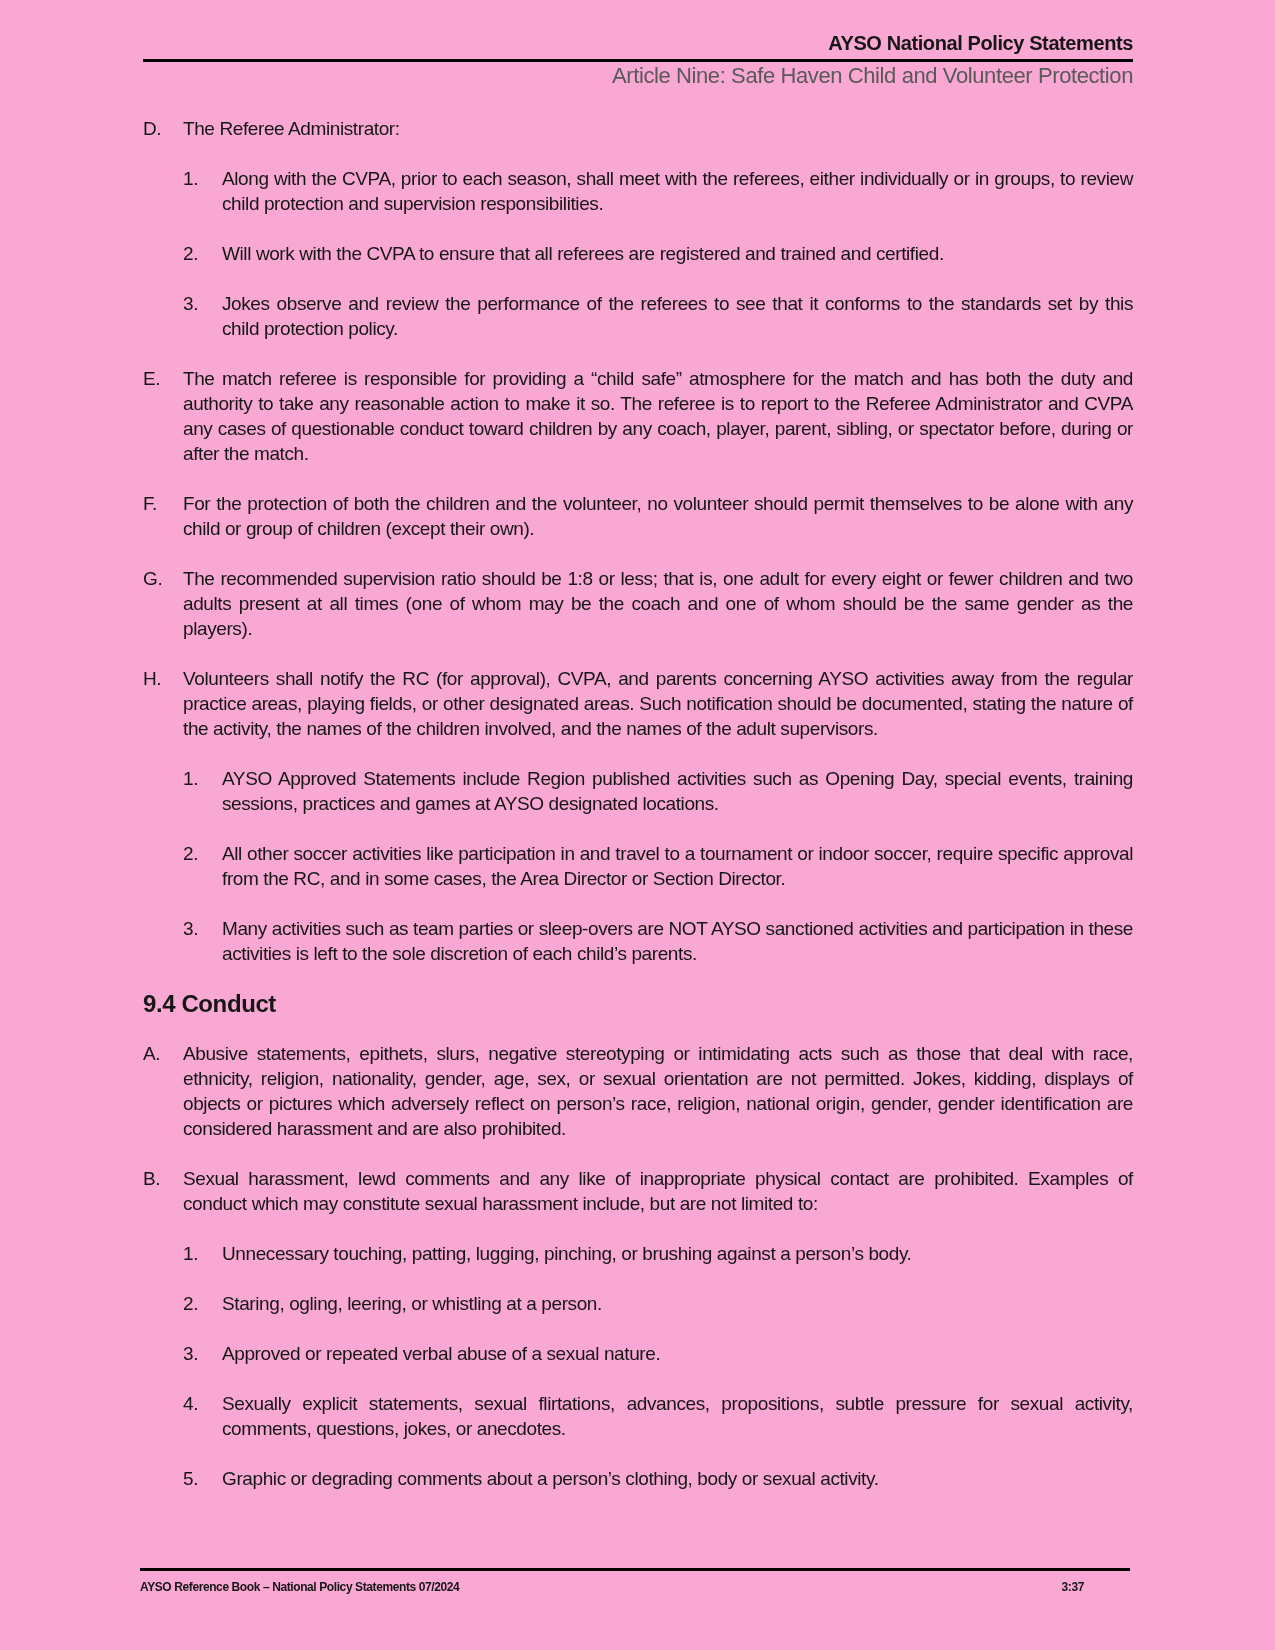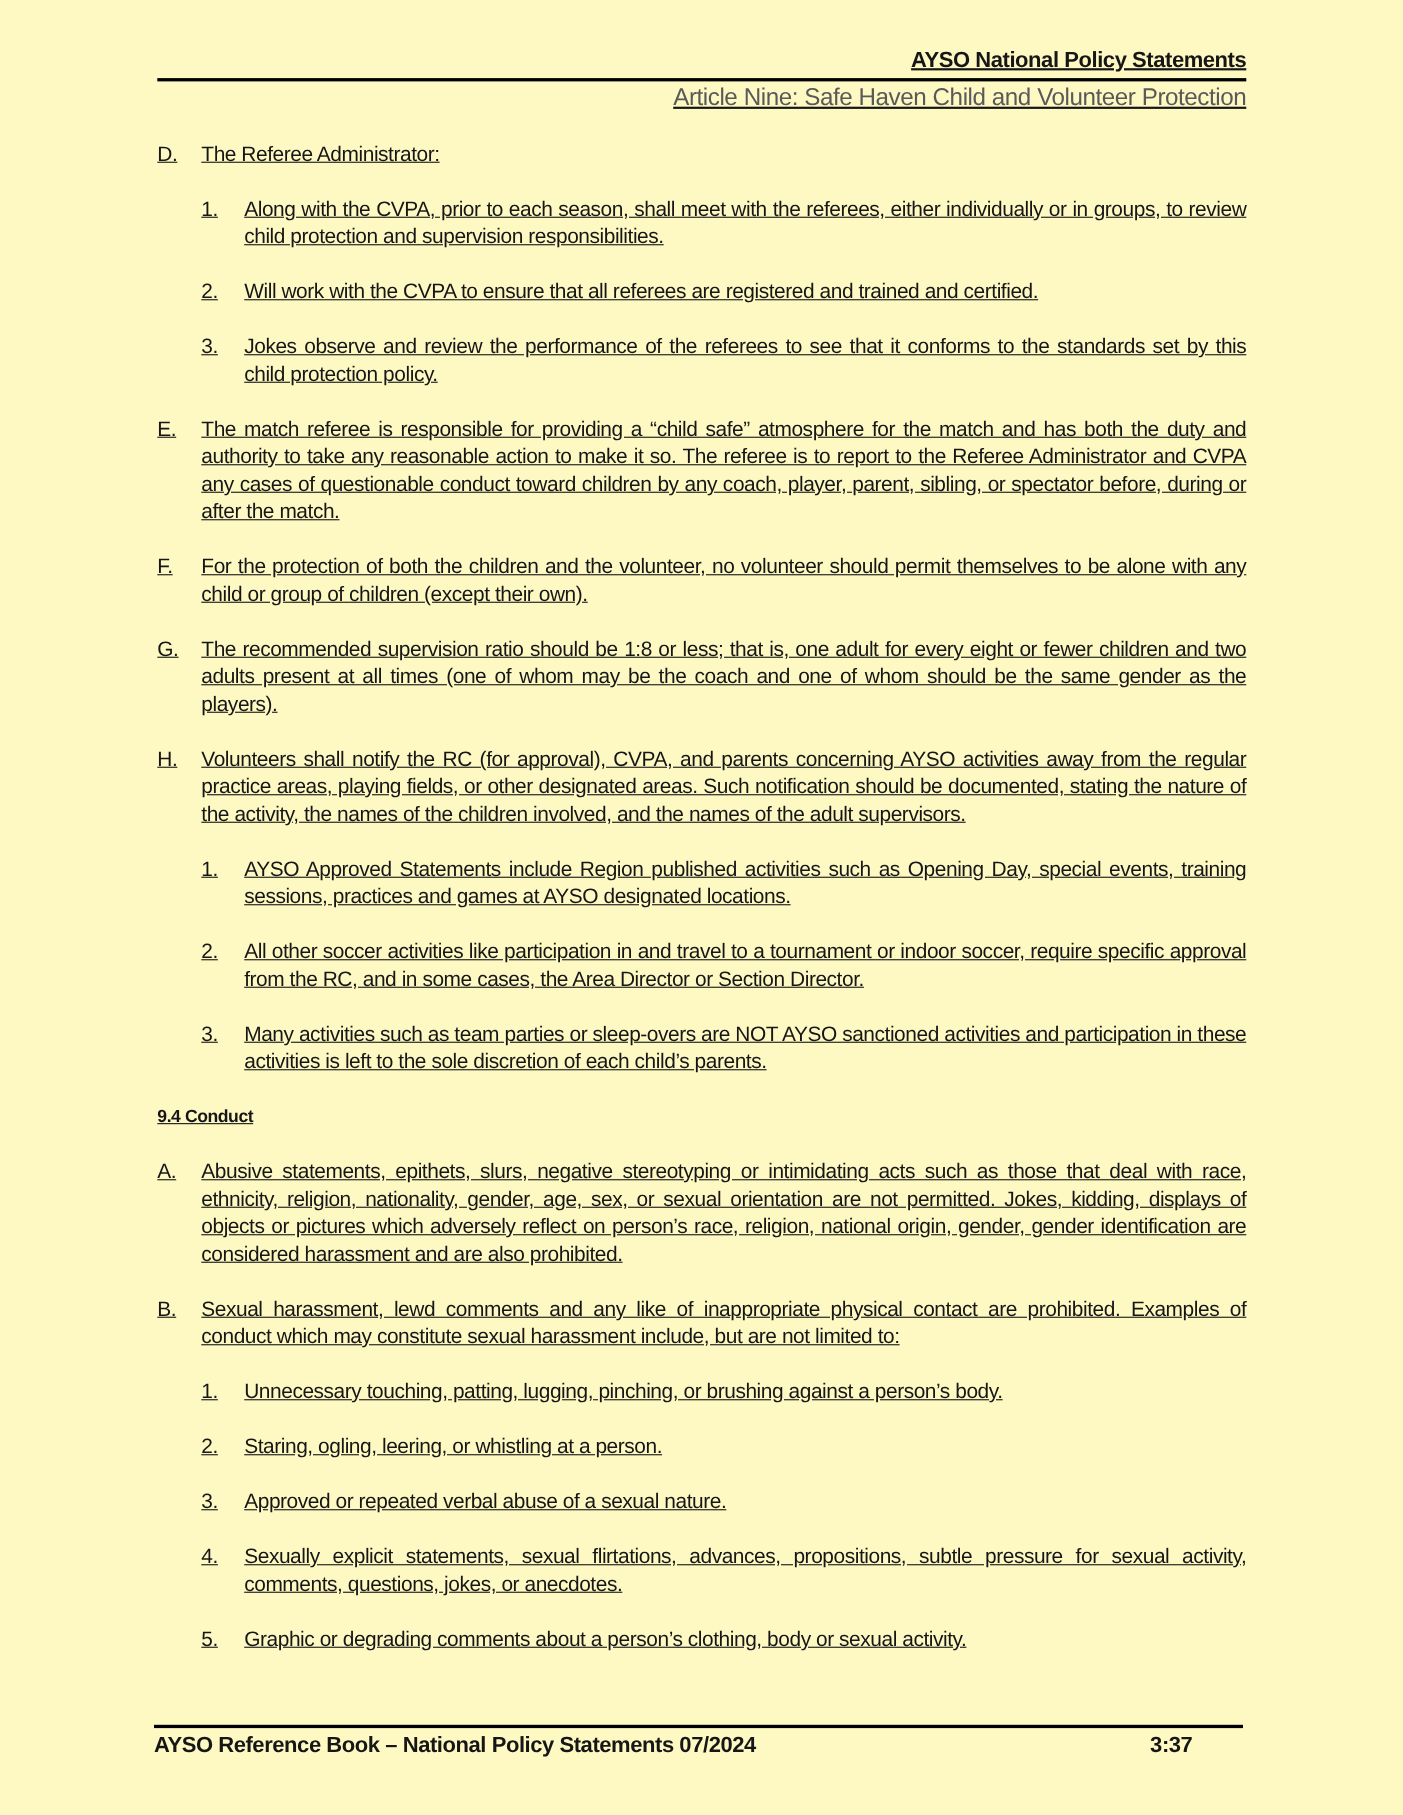--- a/index.html
+++ b/index.html
@@ -1,30 +1,29 @@
 <!DOCTYPE html>
 <html><head>
 <meta charset="utf-8">
 <style>
   html, body { margin: 0; padding: 0; background: #e8e8e8; }
   .page {
     position: relative;
     width: 1275px;
     height: 1650px;
     margin: 0 auto;
-    background: #fef9c3;
+    background: #f9a8d4;
     box-sizing: border-box;
-    padding: 44px 142px 0 143px;
+    padding: 32px 142px 0 143px;
     font-family: "Liberation Sans", sans-serif;
     font-size: 19px;
     line-height: 25px;
     letter-spacing: -0.4px;
     color: #161616;
     overflow: hidden;
-    text-decoration: underline;
   }
   .hdr-title {
     text-align: right;
     font-weight: bold;
     font-size: 20px;
     line-height: 23px;
   }
   .hdr-rule {
     border-top: 3px solid #000;
     margin-top: 4px;
@@ -39,36 +38,36 @@
   header { margin-bottom: 28px; }
 
   .block { display: flex; margin: 0 0 25px 0; }
   .block .marker { flex: 0 0 40px; }
   .block .txt { flex: 1; text-align: justify; }
   .sub { margin-left: 40px; }
   .sub .marker { flex: 0 0 39px; }
 
   .sec-heading {
     font-weight: bold;
-    font-size: 16px;
+    font-size: 24px;
     margin: 0 0 25px 0;
   }
 
   footer {
     position: absolute;
     left: 140px;
     right: 145px;
     top: 1568px;
   }
   .ftr-rule { border-top: 3px solid #000; }
   .ftr-row {
     display: flex;
     justify-content: space-between;
     font-weight: bold;
-    font-size: 20px;
+    font-size: 12px;
     line-height: 24px;
     margin-top: 4px;
   }
   .ftr-time { padding-right: 46px; }
 </style>
 </head>
 <body>
 
 <div class="page">
   <header>

